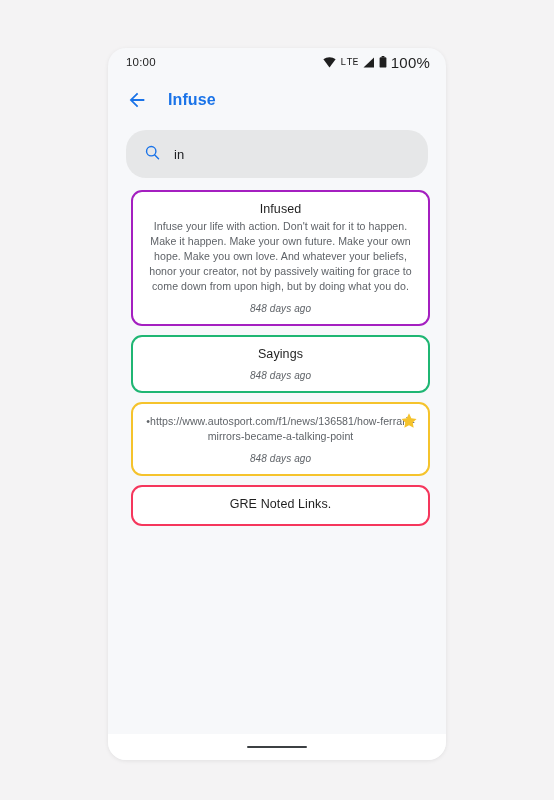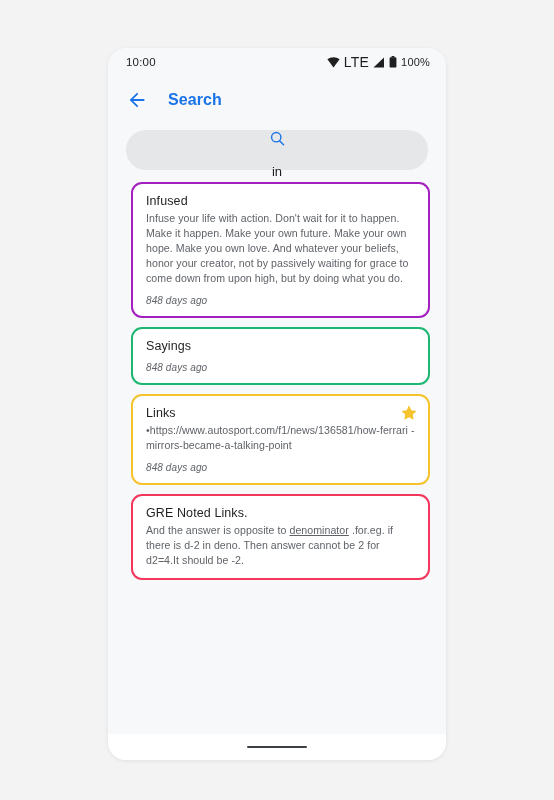--- a/index.html
+++ b/index.html
@@ -11,20 +11,21 @@
   }
   #phone {
     position: absolute;
     left: 108px; top: 48px;
     width: 338px; height: 712px;
     background: #f7f8fa;
     border-radius: 18px 18px 18px 18px;
     overflow: hidden;
     display: flex; flex-direction: column;
     box-shadow: 0 1px 4px rgba(0,0,0,0.08);
+    text-align: center;
   }
   
   #statusbar {
     height: 28px; flex: 0 0 28px;
     display: flex; align-items: center; justify-content: space-between;
     padding: 0 16px 0 18px;
     color: #1f1f1f;
     font-size: 11.5px; letter-spacing: .2px;
   }
   #status-right { display: flex; align-items: center; gap: 4px; }
@@ -33,24 +34,23 @@
   #appbar {
     height: 48px; flex: 0 0 48px;
     display: flex; align-items: center; gap: 20px;
     padding: 0 18px;
   }
   #back-arrow { width: 22px; height: 22px; cursor: pointer; }
   #page-title { color: #1a73e8; font-size: 16px; font-weight: 700; letter-spacing: .1px; }
   
   #searchwrap { padding: 6px 18px 12px 18px; }
   #searchfield {
-    height: 40px; background: #e6e7e8; border-radius: 20px;
+    height: 48px; background: #e6e7e8; border-radius: 20px;
     display: flex; align-items: center; gap: 13px; padding: 0 18px;
     cursor: text;
-    flex-direction: column;
   }
   #search-value { font-size: 13px; color: #202124; }
   
   #list {
     flex: 1 1 auto; overflow: hidden;
     padding: 0 16px; display: flex; flex-direction: column; gap: 9px;
   }
   .card {
     background: #ffffff;
     border: 2.5px solid #999;
@@ -94,43 +94,43 @@
 <div id="phone">
 
   <div id="statusbar">
     <span>10:00</span>
     <span id="status-right">
       <span class="sicon">
         <svg width="13" height="11" viewBox="0 0 13 11">
             <path d="M6.5 10.5 0.4 2.2C2.1 0.9 4.2 0.2 6.5 0.2s4.4 0.7 6.1 2z" fill="#1f1f1f"></path>
           </svg>
       </span>
-      <span class="sicon" style="font-size:14px;">LTE</span>
+      <span class="sicon" style="font-size:10px;font-family:Liberation Mono, monospace;">LTE</span>
       <span class="sicon">
         <svg width="12" height="11" viewBox="0 0 12 11">
             <path d="M11 0.5v10H0.5z" fill="#1f1f1f"></path>
           </svg>
       </span>
       <span class="sicon">
         <svg width="8" height="12" viewBox="0 0 8 12">
             <rect x="2.6" y="0" width="2.8" height="1.4" fill="#1f1f1f"></rect>
             <rect x="0.6" y="1.2" width="6.8" height="10.4" rx="1.2" fill="#1f1f1f"></rect>
           </svg>
       </span>
-      <span class="sicon" style="font-size:11px;">100%</span>
+      <span class="sicon" style="font-size:15px;">100%</span>
     </span>
   </div>
 
   <div id="appbar">
     <span id="back-arrow">
       <svg width="22" height="22" viewBox="0 0 24 24">
           <path d="M20 11H7.8l5.6-5.6-1.4-1.4L4 12l8 8 1.4-1.4L7.8 13H20z" fill="#1a73e8"></path>
         </svg>
     </span>
-    <span id="page-title">Search</span>
+    <span id="page-title">Infuse</span>
   </div>
 
   <div id="searchwrap">
     <div id="searchfield">
       <span>
         <svg width="17" height="17" viewBox="0 0 24 24">
             <circle cx="10.2" cy="10.2" r="6.6" fill="none" stroke="#1a73e8" stroke-width="2"></circle>
             <line x1="15.2" y1="15.4" x2="20.5" y2="20.8" stroke="#1a73e8" stroke-width="2" stroke-linecap="round"></line>
           </svg>
       </span>
@@ -152,31 +152,29 @@
       <div class="card-title">Sayings</div>
       <div class="card-date">848 days ago</div>
     </div>
 
     <div class="card" style="border-color:#F5C32C;">
       <span class="star-icon">
         <svg width="18" height="18" viewBox="0 0 24 24">
             <path d="M12 1.8l3.1 6.4 7 1-5.1 4.9 1.2 7-6.2-3.3-6.2 3.3 1.2-7L1.9 9.2l7-1z" fill="#F5C32C"></path>
           </svg>
       </span>
-      <div class="card-title">Links</div>
       <div class="card-body">
         <p class="bullet-line">•https://www.autosport.com/f1/news/136581/how-ferrari -mirrors-became-a-talking-point</p>
       </div>
       <div class="card-date">848 days ago</div>
     </div>
 
     <div class="card" style="border-color:#F5365C;">
       <div class="card-title">GRE Noted Links.</div>
       <div class="card-body">
-        <p><span>And the answer is opposite to </span><u>denominator</u><span> .for.eg. if there is d-2 in deno. Then answer cannot be 2 for d2=4.It should be -2.</span></p>
       </div>
     </div>
 
   </div>
 
   <div id="navbar">
     <div id="gesture-pill"></div>
   </div>
 
 </div>

